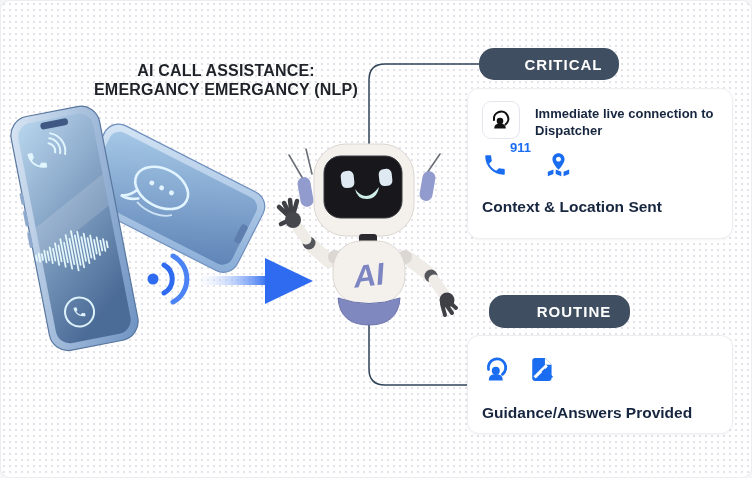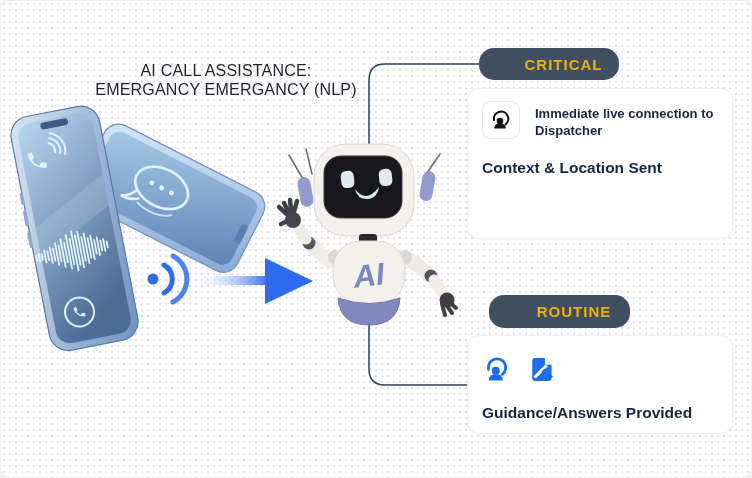--- a/index.html
+++ b/index.html
@@ -7,25 +7,25 @@
   .canvas{
     position:relative;width:752px;height:478px;margin:0 auto;
     background-color:#ffffff;
     background-image:radial-gradient(#e2e2e8 0.8px, transparent 0.9px);
     background-size:6px 6px;
     border-radius:10px;border:1px solid #ececf1;overflow:hidden;
   }
   .abs{position:absolute;}
   .title{
     left:84px;top:60px;width:282px;text-align:center;
-    font-size:16px;font-weight:normal;color:#1f2329;line-height:19px;letter-spacing:.2px;
+    font-size:16px;font-weight:bold;color:#1f2329;line-height:19px;letter-spacing:.2px;
   }
   .pill{
     display:flex;align-items:center;justify-content:center;
-    background:#404e61;color:#eab308;font-weight:bold;font-size:15px;
+    background:#404e61;color:#ffffff;font-weight:bold;font-size:15px;
     letter-spacing:1px;border-radius:15px;padding-left:29px;
   }
   .pill-critical{left:478px;top:47px;width:140px;height:32px;}
   .pill-routine{left:488px;top:294px;width:141px;height:33px;}
   .card{
     background:#ffffff;border:1px solid #ededf2;border-radius:12px;
     box-shadow:0 1px 3px rgba(20,30,60,.05);
     padding:12px 14px;color:#17263f;
   }
   .card-critical{left:466px;top:87px;width:266px;height:151px;}
@@ -201,20 +201,34 @@
     <div class="row">
       <div class="icon-box">
         <svg width="24" height="24" viewBox="0 0 24 24">
           <path d="M5 12 A 7.2 7.2 0 1 1 16.5 16.5" fill="none" stroke="#121212" stroke-width="2.1" stroke-linecap="round"></path>
           <circle cx="11" cy="13" r="3.3" fill="#121212"></circle>
           <path d="M5.2 20.5 Q5.2 15.6 11 15.6 Q16.8 15.6 16.8 20.5 Z" fill="#121212"></path>
         </svg>
       </div>
       <div class="conn-text">Immediate live connection to Dispatcher</div>
     </div>
+    <div class="icon-row">
+      <svg width="26" height="26" viewBox="0 0 24 24">
+        <path d="M6.62 10.79c1.44 2.83 3.76 5.14 6.59 6.59l2.2-2.2c.27-.27.67-.36 1.02-.24 1.12.37 2.33.57 3.57.57.55 0 1 .45 1 1V20c0 .55-.45 1-1 1-9.39 0-17-7.61-17-17 0-.55.45-1 1-1h3.5c.55 0 1 .45 1 1 0 1.25.2 2.45.57 3.57.11.35.03.74-.25 1.02l-2.2 2.2z" fill="#1a6cf0"></path>
+      </svg>
+      <span class="phone-badge" style="align-self:flex-start;">911</span>
+      <svg width="27" height="27" viewBox="0 0 24 24" style="margin-left:14px;">
+        <g fill="#1a6cf0">
+          <path d="M2.5 18.5l5-2v4l-5 2z"></path>
+          <path d="M9.5 16.5l5 2v4l-5-2z"></path>
+          <path d="M16.5 18.5l5-2v4l-5 2z"></path>
+          <path d="M12 2c-3 0-5.4 2.4-5.4 5.3 0 3.9 5.4 9.4 5.4 9.4s5.4-5.5 5.4-9.4C17.4 4.4 15 2 12 2zm0 7.4c-1.2 0-2.2-1-2.2-2.1s1-2.1 2.2-2.1 2.2 1 2.2 2.1-1 2.1-2.2 2.1z"></path>
+        </g>
+      </svg>
+    </div>
     <div class="h-strong footer-text">Context &amp; Location Sent</div>
   </div>
 
   <div class="abs pill pill-routine">
     <span>ROUTINE</span>
   </div>
 
   <div class="abs card card-routine">
     <div class="routine-icons">
       <svg width="30" height="29" viewBox="0 0 24 24">

